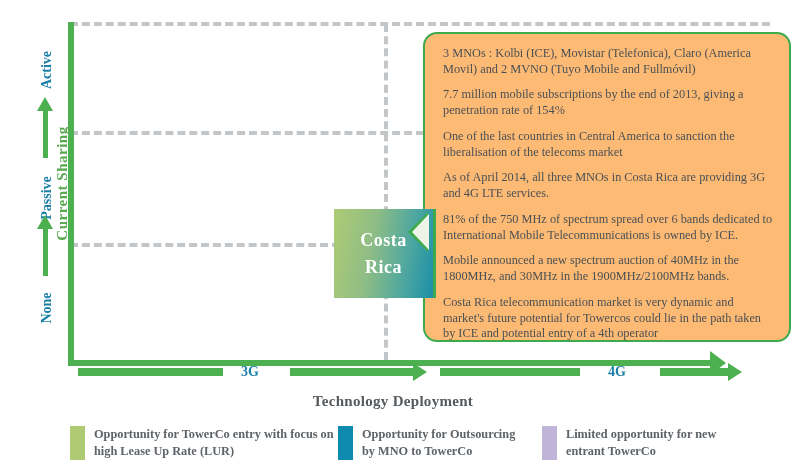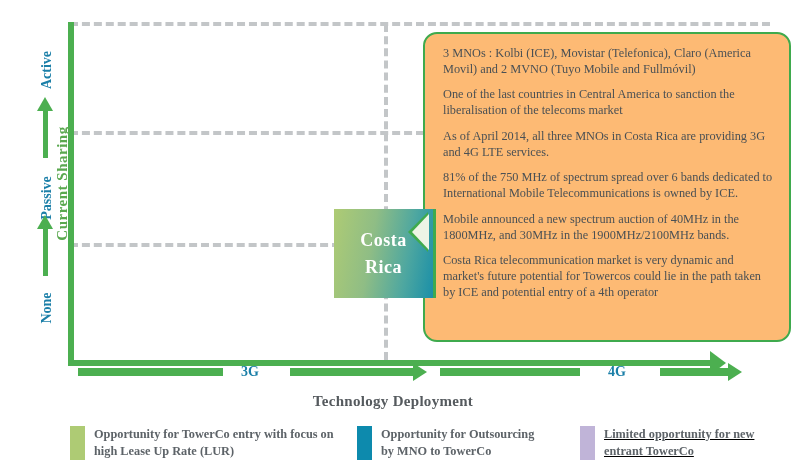--- a/index.html
+++ b/index.html
@@ -218,30 +218,29 @@
 
   
   .legend {
     position: absolute;
     left: 0;
     top: 420px;
     width: 800px;
     height: 50px;
     display: flex;
     align-items: flex-start;
-    gap: 19px;
   }
   .legend-item {
     display: flex;
     align-items: flex-start;
     margin-left: 0;
   }
   .legend-item.i1 { margin-left: 70px; width: 268px; }
   .legend-item.i2 { width: 190px; }
-  .legend-item.i3 { margin-left: 14px; width: 200px; text-decoration: underline; }
+  .legend-item.i3 { margin-left: 14px; width: 200px; }
   .swatch {
     width: 15px;
     height: 34px;
     flex: 0 0 auto;
     margin-top: 6px;
   }
   .legend-text {
     margin-left: 9px;
     color: #5d6368;
     font-size: 12.3px;
@@ -284,20 +283,21 @@
 
   <div class="marker">
     <span>Costa</span>
     <span>Rica</span>
   </div>
 
   <div class="callout-pointer"></div>
   <div class="callout-pointer-inner"></div>
   <div class="callout" id="callout">
       <p>3 MNOs : Kolbi (ICE), Movistar (Telefonica), Claro (America Movil) and 2 MVNO (Tuyo Mobile and Fullmóvil)</p>
+      <p>7.7 million mobile subscriptions by the end of 2013, giving a penetration rate of 154%</p>
       <p>One of the last countries in Central America to sanction the liberalisation of the telecoms market</p>
       <p>As of April 2014, all three MNOs in Costa Rica are providing 3G and 4G LTE services.</p>
       <p>81% of the 750 MHz of spectrum spread over 6 bands dedicated to International Mobile Telecommunications is owned by ICE.</p>
       <p>Mobile announced a new spectrum auction of 40MHz in the 1800MHz, and 30MHz in the 1900MHz/2100MHz bands.</p>
       <p>Costa Rica telecommunication market is very dynamic and market's future potential for Towercos could lie in the path taken by ICE and potential entry of a 4th operator</p>
     </div>
 
   <div class="legend">
     <div class="legend-item i1">
       <span class="swatch" id="sw0" style="background: rgb(174, 203, 116);"></span>

